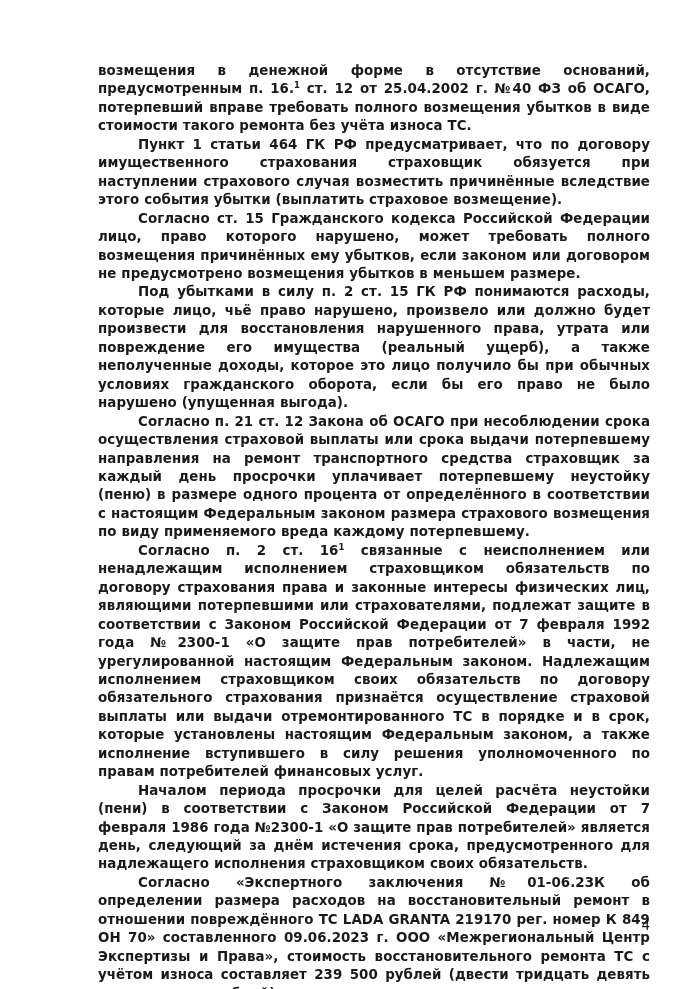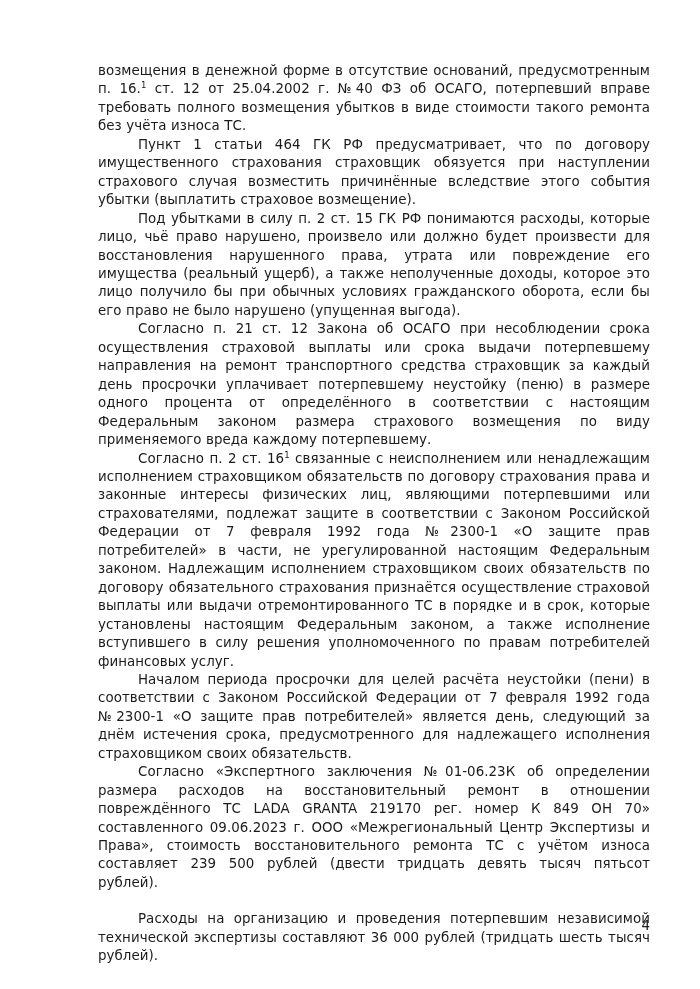--- a/index.html
+++ b/index.html
@@ -22,20 +22,21 @@
       width: 552px;
     }
     .para {
       margin: 0;
       font-size: 13.4px;
       line-height: 18.45px;
       text-align: justify;
       text-indent: 40px;
       letter-spacing: 0.05px;
       word-spacing: 0.2px;
+      font-weight: bold;
     }
     .para.no-indent {
       text-indent: 0;
     }
     .para.gap-before {
       margin-top: 18px;
     }
     sup {
       font-size: 8.5px;
       line-height: 0;
@@ -53,30 +54,33 @@
 <body>
 
 <div class="page">
   <p class="para no-indent">
     <span>возмещения в денежной форме в отсутствие оснований, предусмотренным п. 16.</span><sup>1</sup><span> ст. 12 от 25.04.2002 г. №40 ФЗ об ОСАГО, потерпевший вправе требовать полного возмещения убытков в виде стоимости такого ремонта без учёта износа ТС.</span>
   </p>
   <p class="para">
     <span>Пункт 1 статьи 464 ГК РФ предусматривает, что по договору имущественного страхования страховщик обязуется при наступлении страхового случая возместить причинённые вследствие этого события убытки (выплатить страховое возмещение).</span>
   </p>
   <p class="para">
+    <span>Согласно ст. 15 Гражданского кодекса Российской Федерации лицо, право которого нарушено, может требовать полного возмещения причинённых ему убытков, если законом или договором не предусмотрено возмещения убытков в меньшем размере.</span>
+  </p>
+  <p class="para">
     <span>Под убытками в силу п. 2 ст. 15 ГК РФ понимаются расходы, которые лицо, чьё право нарушено, произвело или должно будет произвести для восстановления нарушенного права, утрата или повреждение его имущества (реальный ущерб), а также неполученные доходы, которое это лицо получило бы при обычных условиях гражданского оборота, если бы его право не было нарушено (упущенная выгода).</span>
   </p>
   <p class="para">
     <span>Согласно п. 21 ст. 12 Закона об ОСАГО при несоблюдении срока осуществления страховой выплаты или срока выдачи потерпевшему направления на ремонт транспортного средства страховщик за каждый день просрочки уплачивает потерпевшему неустойку (пеню) в размере одного процента от определённого в соответствии с настоящим Федеральным законом размера страхового возмещения по виду применяемого вреда каждому потерпевшему.</span>
   </p>
   <p class="para">
     <span>Согласно п. 2 ст. 16</span><sup>1</sup><span> связанные с неисполнением или ненадлежащим исполнением страховщиком обязательств по договору страхования права и законные интересы физических лиц, являющими потерпевшими или страхователями, подлежат защите в соответствии с Законом Российской Федерации от 7 февраля 1992 года №2300-1 «О защите прав потребителей» в части, не урегулированной настоящим Федеральным законом. Надлежащим исполнением страховщиком своих обязательств по договору обязательного страхования признаётся осуществление страховой выплаты или выдачи отремонтированного ТС в порядке и в срок, которые установлены настоящим Федеральным законом, а также исполнение вступившего в силу решения уполномоченного по правам потребителей финансовых услуг.</span>
   </p>
   <p class="para">
-    <span>Началом периода просрочки для целей расчёта неустойки (пени) в соответствии с Законом Российской Федерации от 7 февраля 1992 года №2300-1 «О защите прав потребителей» является день, следующий за днём истечения срока, предусмотренного для надлежащего исполнения страховщиком своих обязательств.</span>
+    <span>Началом периода просрочки для целей расчёта неустойки (пени) в соответствии с Законом Российской Федерации от 7 февраля 1986 года №2300-1 «О защите прав потребителей» является день, следующий за днём истечения срока, предусмотренного для надлежащего исполнения страховщиком своих обязательств.</span>
   </p>
   <p class="para">
     <span>Согласно «Экспертного заключения №01-06.23К об определении размера расходов на восстановительный ремонт в отношении повреждённого ТС LADA GRANTA 219170 рег. номер К 849 ОН 70» составленного 09.06.2023 г. ООО «Межрегиональный Центр Экспертизы и Права», стоимость восстановительного ремонта ТС с учётом износа составляет 239 500 рублей (двести тридцать девять тысяч пятьсот рублей).</span>
   </p>
   <p class="para gap-before">
     <span>Расходы на организацию и проведения потерпевшим независимой технической экспертизы составляют 36 000 рублей (тридцать шесть тысяч рублей).</span>
   </p>
 </div>
 
 <div class="page-number">4</div>

